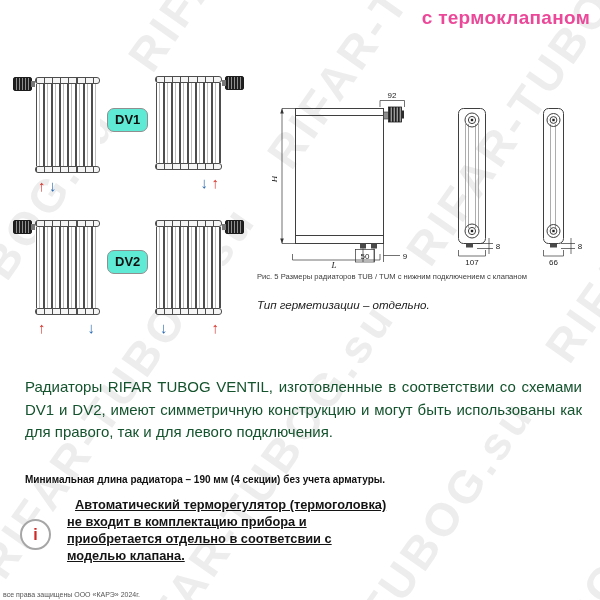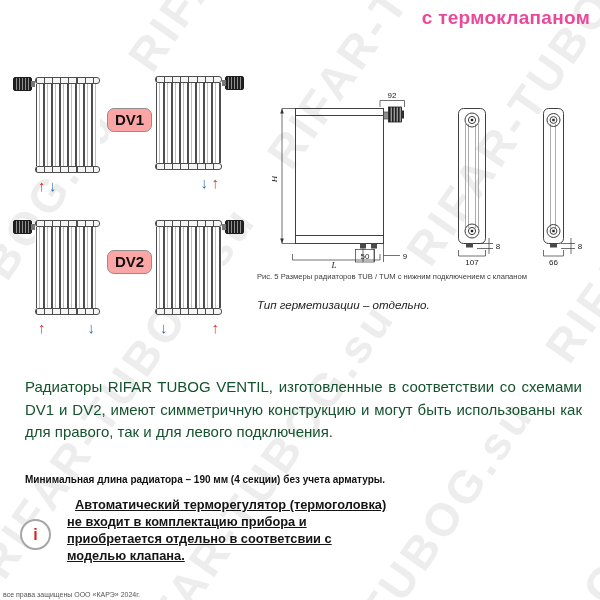--- a/index.html
+++ b/index.html
@@ -23,22 +23,22 @@
        background:repeating-linear-gradient(90deg,#4d4d4d 0 1px,#ffffff 1px 3.2px,#bdbdbd 3.2px 4px,#ffffff 4px 7.1px,#4d4d4d 7.1px 8px);}
   .valve{position:absolute;width:17px;height:12px;border:1px solid #1c1c1c;border-radius:2px;
        background:repeating-linear-gradient(90deg,#1f1f1f 0 2px,#8f8f8f 2px 3px);}
   .valve.left{left:-22px;top:0;}
   .valve.right{right:-22px;top:0;}
   .valve.left::after{content:"";position:absolute;right:-5px;top:3px;width:5px;height:6px;background:#777;}
   .valve.right::after{content:"";position:absolute;left:-5px;top:3px;width:5px;height:6px;background:#777;}
   .arr{position:absolute;bottom:-20px;font-size:15px;font-weight:700;line-height:1;}
   .arr.red{color:#d6382f;}
   .arr.blue{color:#2f6db4;}
-  .scheme-label{position:absolute;z-index:2;border:1.5px solid #8f8f8f;border-radius:7px;background:#fca5a5;
-       padding:0 7px;font-size:15px;font-weight:700;color:#0f0f0f;line-height:22px;}
+  .scheme-label{position:absolute;z-index:2;border:1.5px solid #8f8f8f;border-radius:7px;background:#5eead4;
+       padding:0 7px;font-size:13px;font-weight:700;color:#0f0f0f;line-height:22px;}
   
   #draw{position:absolute;left:272px;top:88px;z-index:2;}
   svg .ln{stroke:#3f3f3f;stroke-width:1;fill:none;}
   svg .thin{stroke:#8a8a8a;stroke-width:.7;fill:none;}
   svg .dim{stroke:#333;stroke-width:.7;fill:none;}
   svg text{font-family:"Liberation Sans",sans-serif;font-size:8px;fill:#222;}
   svg text.it{font-style:italic;font-family:"Liberation Serif",serif;font-size:9px;}
   
   #figcap{position:absolute;left:257px;top:272px;z-index:2;font-size:7.6px;
        color:#3c3c3c;white-space:nowrap;}

